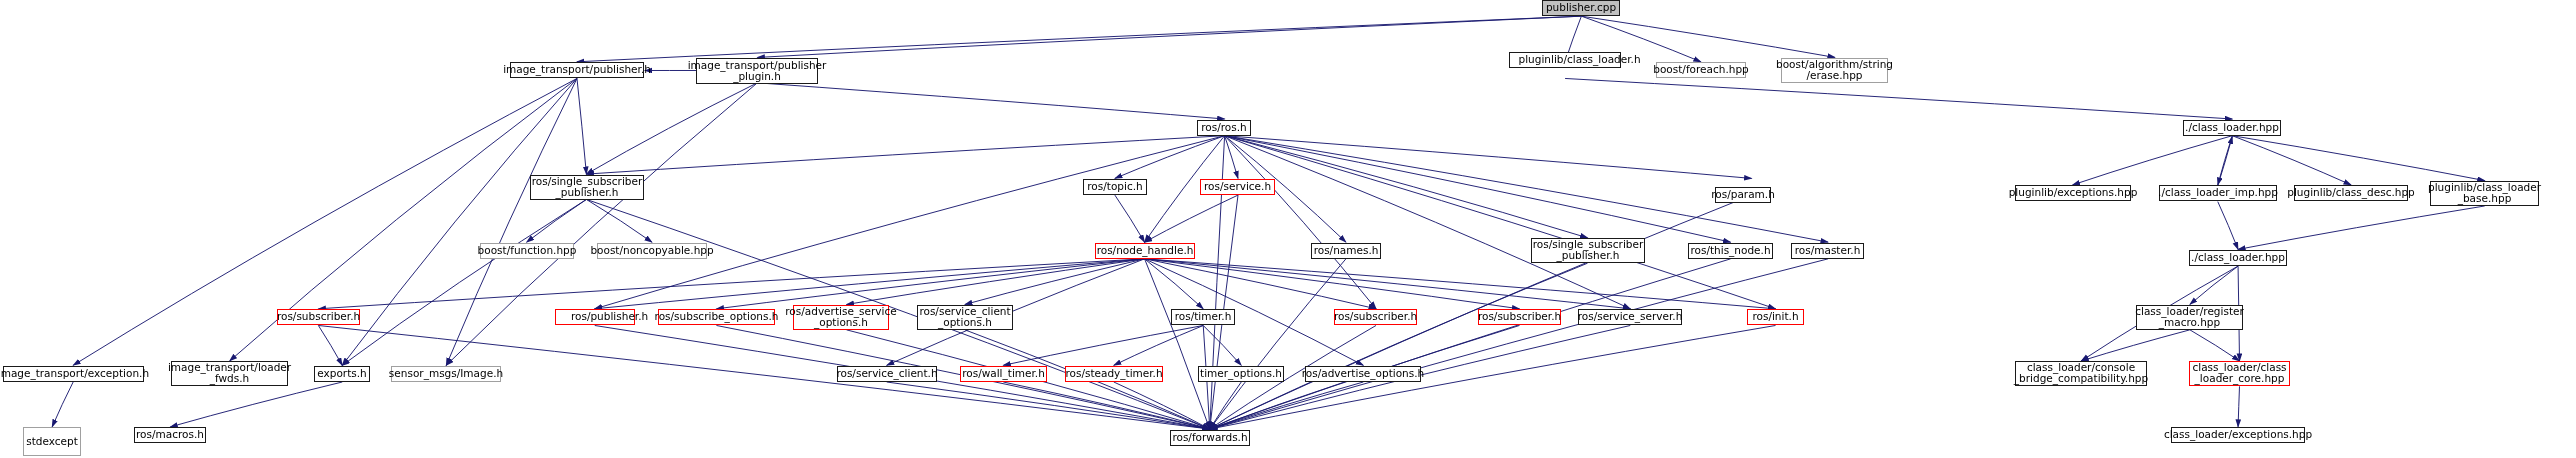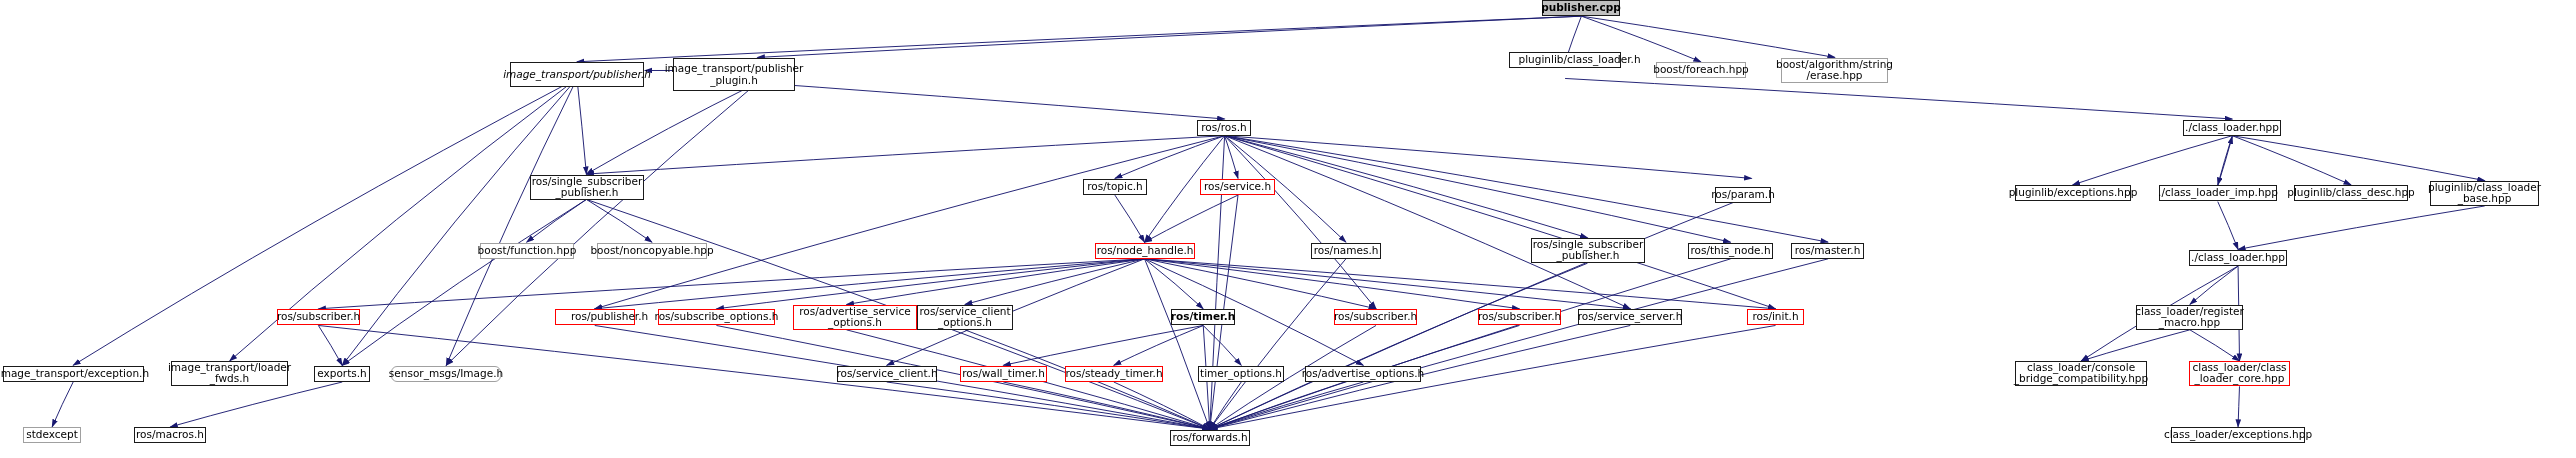--- a/index.html
+++ b/index.html
@@ -111,23 +111,23 @@
         <path d="M3430,284 Q3246.13,314 3089.5,344" stroke="#191970" stroke-width="1.3" fill="none" marker-end="url(#arrow)"></path>
         <path d="M3089.5,367 Q3053.59,393.5 3023,420" stroke="#191970" stroke-width="1.3" fill="none" marker-end="url(#arrow)"></path>
         <path d="M3089.5,367 Q2972.59,432.5 2873,498" stroke="#191970" stroke-width="1.3" fill="none" marker-end="url(#arrow)"></path>
         <path d="M3089.5,367 Q3090.58,432.5 3091.5,498" stroke="#191970" stroke-width="1.3" fill="none" marker-end="url(#arrow)"></path>
         <path d="M3023,455 Q2942,476.5 2873,498" stroke="#191970" stroke-width="1.3" fill="none" marker-end="url(#arrow)"></path>
         <path d="M3023,455 Q3059.99,476.5 3091.5,498" stroke="#191970" stroke-width="1.3" fill="none" marker-end="url(#arrow)"></path>
         <path d="M3091.5,533 Q3090.42,561 3089.5,589" stroke="#191970" stroke-width="1.3" fill="none" marker-end="url(#arrow)"></path>
       </g>
   </svg>
   <div id="node-layer">
-      <div class="node root" style="left: 1542px; top: 0px; width: 78px; height: 16px; font-weight: bold;">publisher.cpp</div>
-      <div class="node black" style="left: 510px; top: 62px; width: 134px; height: 25px; font-style: italic;">image_transport/publisher.h</div>
-      <div class="node black" style="left: 673px; top: 58px; width: 122px; height: 33px;">image_transport/publisher
+      <div class="node root" style="left: 1542px; top: 0px; width: 78px; height: 16px;">publisher.cpp</div>
+      <div class="node black" style="left: 510px; top: 62px; width: 134px; height: 16px;">image_transport/publisher.h</div>
+      <div class="node black" style="left: 696px; top: 58px; width: 122px; height: 26px;">image_transport/publisher
 _plugin.h</div>
       <div class="node black" style="left: 1509px; top: 52px; width: 112px; height: 16px; padding-left: 32px;">pluginlib/class_loader.h</div>
       <div class="node grey" style="left: 1656px; top: 62px; width: 90px; height: 16px;">boost/foreach.hpp</div>
       <div class="node grey" style="left: 1781px; top: 58px; width: 107px; height: 24.6px;">boost/algorithm/string
 /erase.hpp</div>
       <div class="node black" style="left: 1197px; top: 120px; width: 54px; height: 16px;">ros/ros.h</div>
       <div class="node black" style="left: 2183px; top: 120px; width: 98px; height: 16px;">./class_loader.hpp</div>
       <div class="node black" style="left: 530px; top: 175px; width: 114px; height: 24.6px;">ros/single_subscriber
 _publisher.h</div>
       <div class="node black" style="left: 1083px; top: 179px; width: 64px; height: 16px;">ros/topic.h</div>
@@ -143,44 +143,44 @@
       <div class="node red" style="left: 1095px; top: 243px; width: 100px; height: 16px;">ros/node_handle.h</div>
       <div class="node black" style="left: 1311px; top: 243px; width: 70px; height: 16px;">ros/names.h</div>
       <div class="node black" style="left: 1531px; top: 238px; width: 114px; height: 24.6px;">ros/single_subscriber
 _publisher.h</div>
       <div class="node black" style="left: 1688px; top: 243px; width: 85px; height: 16px;">ros/this_node.h</div>
       <div class="node black" style="left: 1791px; top: 243px; width: 73px; height: 16px;">ros/master.h</div>
       <div class="node black" style="left: 2189px; top: 250px; width: 98px; height: 16px;">./class_loader.hpp</div>
       <div class="node red" style="left: 277px; top: 309px; width: 83px; height: 16px;">ros/subscriber.h</div>
       <div class="node red" style="left: 555px; top: 309px; width: 80px; height: 16px; padding-left: 32px;">ros/publisher.h</div>
       <div class="node red" style="left: 658px; top: 309px; width: 117px; height: 16px;">ros/subscribe_options.h</div>
-      <div class="node red" style="left: 793px; top: 305px; width: 124px; height: 24.6px;">ros/advertise_service
+      <div class="node red" style="left: 793px; top: 305px; width: 96px; height: 24.6px;">ros/advertise_service
 _options.h</div>
       <div class="node black" style="left: 917px; top: 305px; width: 96px; height: 24.6px;">ros/service_client
 _options.h</div>
-      <div class="node black" style="left: 1171px; top: 309px; width: 64px; height: 16px; font-weight: bold;">ros/timer.h</div>
+      <div class="node black" style="left: 1171px; top: 309px; width: 64px; height: 16px;">ros/timer.h</div>
       <div class="node red" style="left: 1334px; top: 309px; width: 83px; height: 16px;">ros/subscriber.h</div>
       <div class="node red" style="left: 1478px; top: 309px; width: 83px; height: 16px;">ros/subscriber.h</div>
       <div class="node black" style="left: 1578px; top: 309px; width: 104px; height: 16px;">ros/service_server.h</div>
       <div class="node red" style="left: 1747px; top: 309px; width: 57px; height: 16px;">ros/init.h</div>
       <div class="node black" style="left: 2136px; top: 305px; width: 107px; height: 24.6px;">class_loader/register
 _macro.hpp</div>
       <div class="node black" style="left: 2.9px; top: 366px; width: 141px; height: 16px;">image_transport/exception.h</div>
       <div class="node black" style="left: 171px; top: 361px; width: 117px; height: 24.6px;">image_transport/loader
 _fwds.h</div>
       <div class="node black" style="left: 314px; top: 366px; width: 56px; height: 16px;">exports.h</div>
-      <div class="node grey" style="left: 391px; top: 366px; width: 110px; height: 16px; border-radius: 6px;">sensor_msgs/Image.h</div>
+      <div class="node grey" style="left: 391px; top: 366px; width: 110px; height: 16px;">sensor_msgs/Image.h</div>
       <div class="node black" style="left: 837px; top: 366px; width: 100px; height: 16px;">ros/service_client.h</div>
       <div class="node red" style="left: 960px; top: 366px; width: 87px; height: 16px;">ros/wall_timer.h</div>
       <div class="node red" style="left: 1065px; top: 366px; width: 98px; height: 16px;">ros/steady_timer.h</div>
       <div class="node black" style="left: 1198px; top: 366px; width: 86px; height: 16px;">timer_options.h</div>
       <div class="node black" style="left: 1305px; top: 366px; width: 116px; height: 16px;">ros/advertise_options.h</div>
       <div class="node black" style="left: 2015px; top: 361px; width: 132px; height: 24.6px;">class_loader/console
 _bridge_compatibility.hpp</div>
       <div class="node red" style="left: 2189px; top: 361px; width: 101px; height: 24.6px;">class_loader/class
 _loader_core.hpp</div>
-      <div class="node grey" style="left: 23px; top: 427px; width: 58px; height: 16px;">stdexcept</div>
+      <div class="node grey" style="left: 23px; top: 427px; width: 58px; height: 29px;">stdexcept</div>
       <div class="node black" style="left: 134px; top: 427px; width: 72px; height: 16px;">ros/macros.h</div>
       <div class="node black" style="left: 1170px; top: 430px; width: 80px; height: 16px;">ros/forwards.h</div>
       <div class="node black" style="left: 2171px; top: 427px; width: 134px; height: 16px;">class_loader/exceptions.hpp</div>
     </div>
 </div>
 
 
 </body></html>

